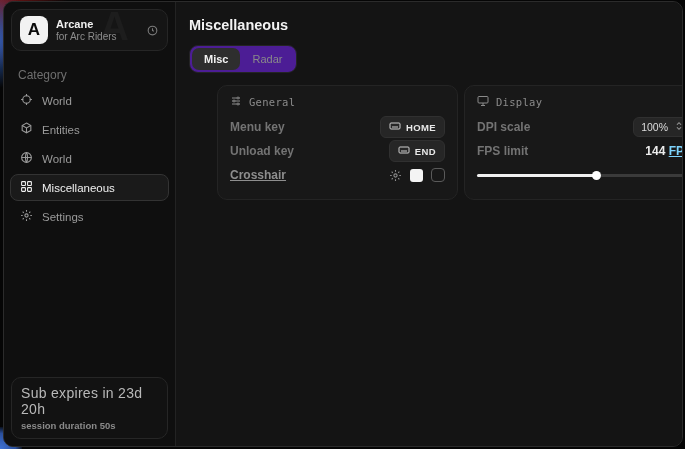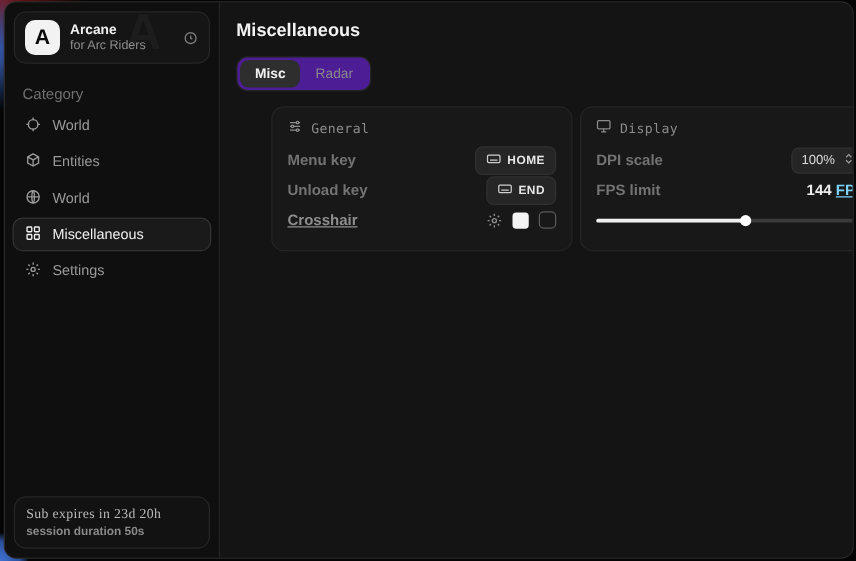--- a/index.html
+++ b/index.html
@@ -77,21 +77,21 @@
     border-color:#333;
     color:#f0f0f0;
   }
   .sidebar-footer {
     margin:auto 7px 7px 7px;
     padding:7px 9px;
     border:1px solid #262626;
     background:#121212;
     border-radius:10px;
   }
-  .sub-line1 { font-family:Liberation Serif, serif; font-size:11px; color:#b9b9b9; letter-spacing:.3px; }
+  .sub-line1 { font-family:Liberation Sans, sans-serif; font-size:14px; color:#b9b9b9; letter-spacing:.3px; }
   .sub-line2 { font-size:9.5px; color:#8a8a8a; margin-top:3px; font-weight:bold; }
   
   .main { flex:1; background:#141414; padding:15px 12px 0 13px; }
   .page-title { font-size:14.5px; font-weight:bold; color:#f2f2f2; }
   .tabbar {
     margin-top:12px;
     display:inline-flex; align-items:center;
     background:#4c1d95; border:1px solid #242424;
     border-radius:9px; padding:2px;
   }

